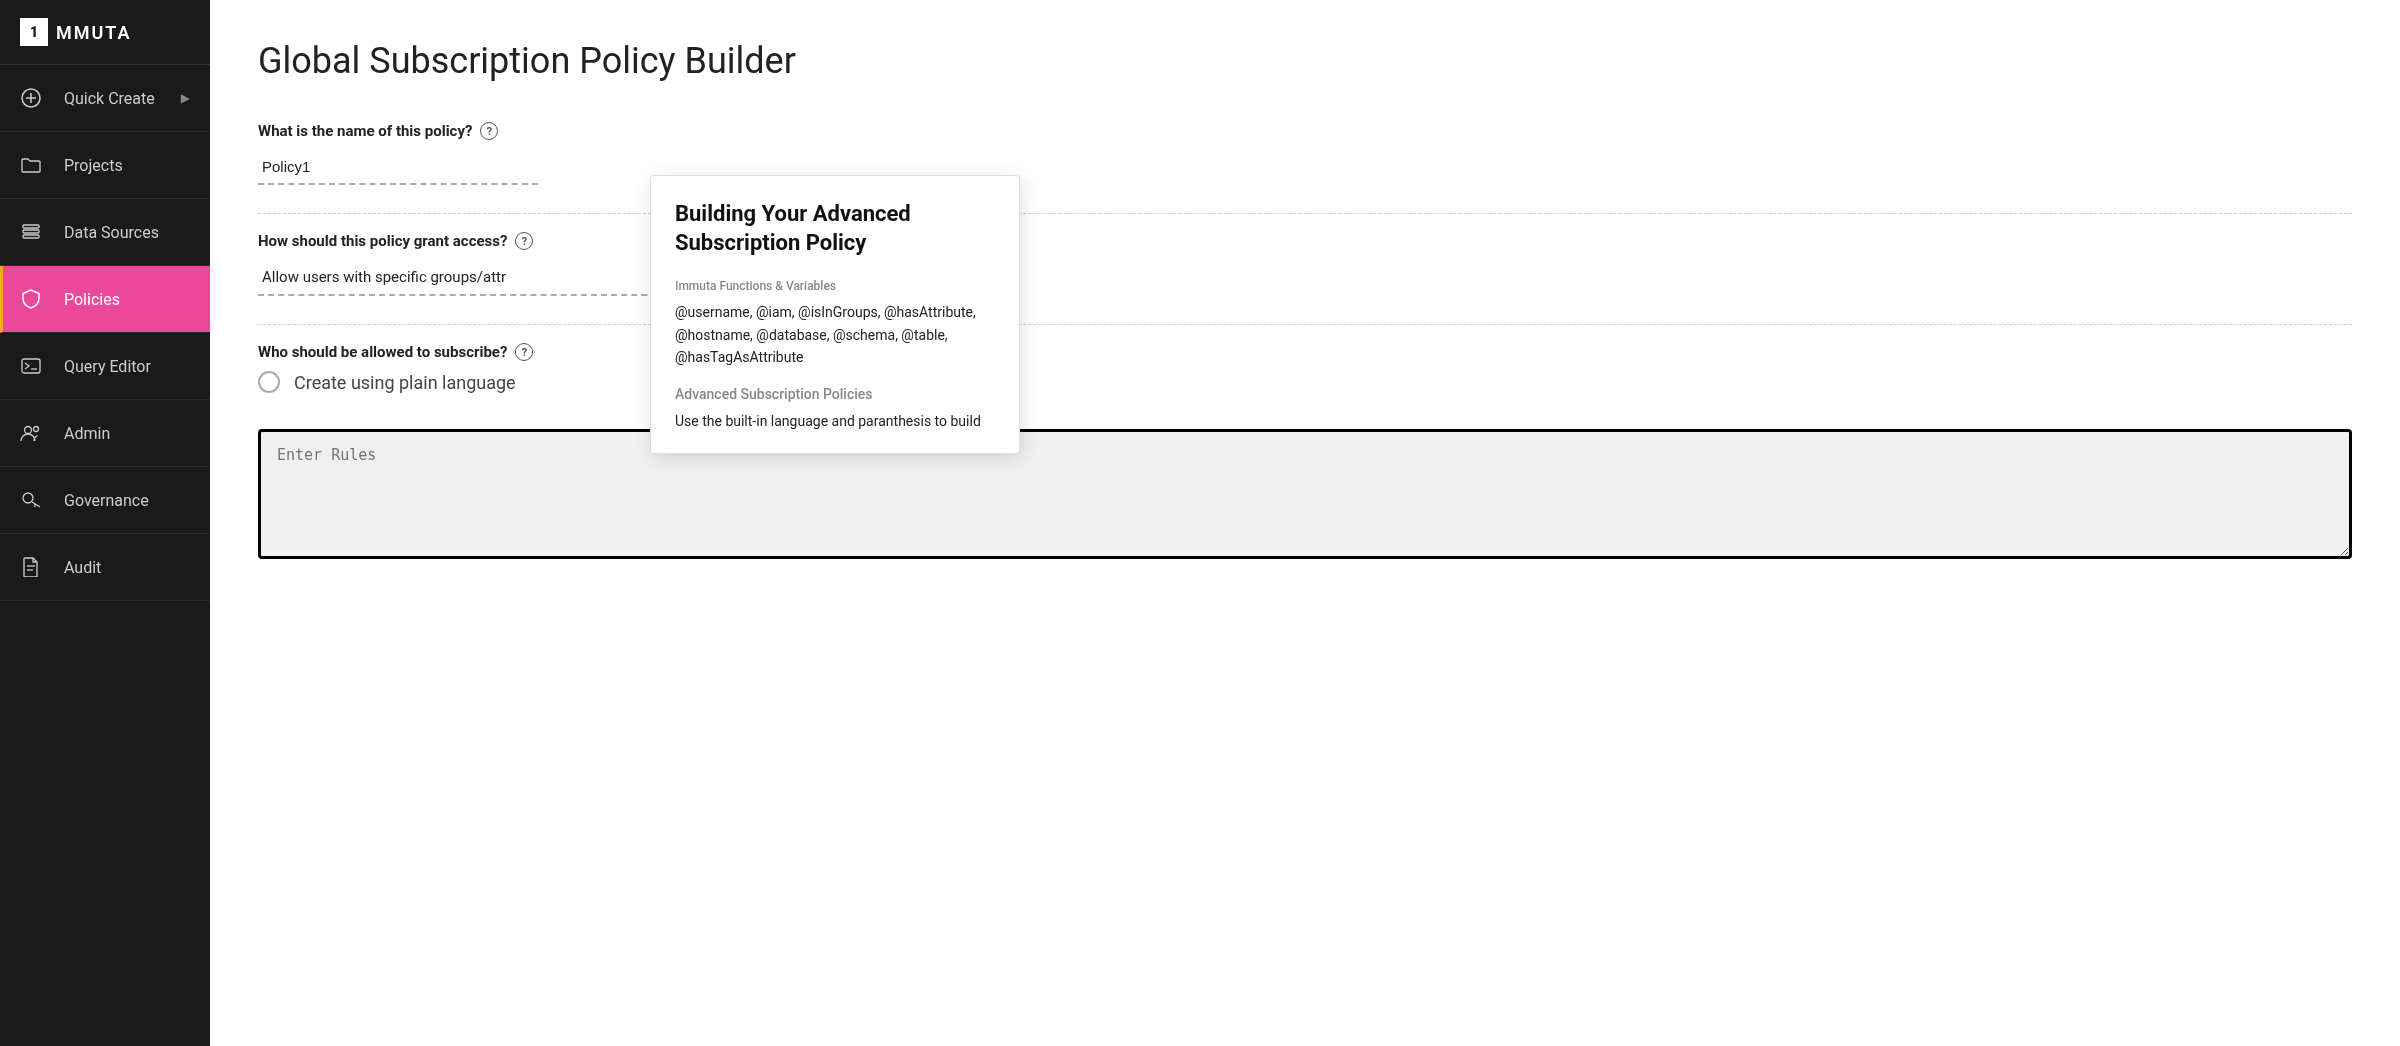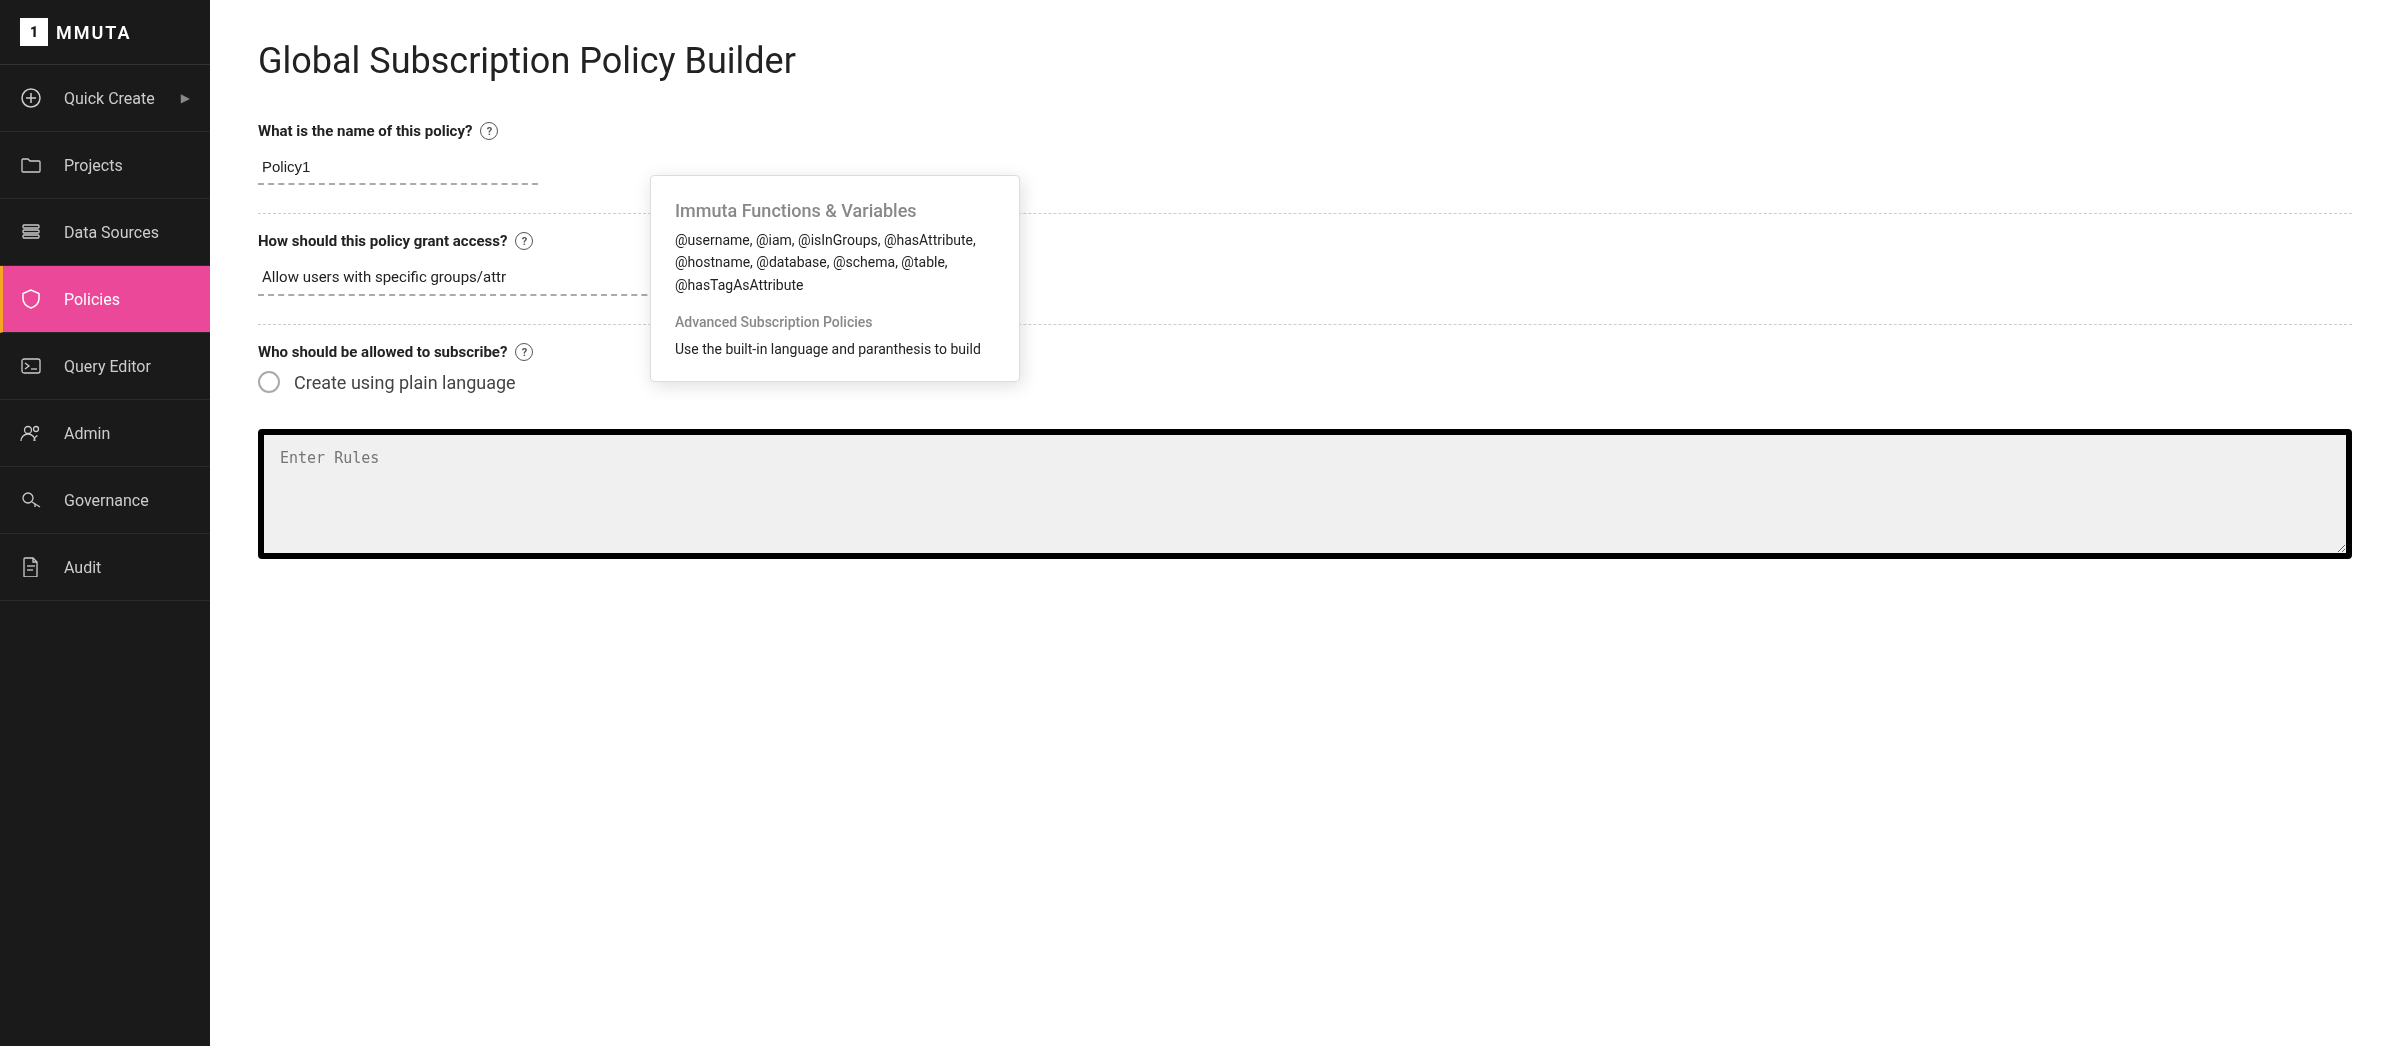--- a/index.html
+++ b/index.html
@@ -141,21 +141,21 @@
       border-radius: 50%;
       border: 2px solid #aaa;
       display: inline-block;
       flex-shrink: 0;
     }
     .radio-label { font-size: 18px; color: #444; }
     .rules-textarea {
       width: 100%;
       min-height: 130px;
       background: #f0f0f0;
-      border: 6px solid #000000;
+      border: 3px solid #000000;
       border-radius: 4px;
       padding: 14px 16px;
       font-size: 15px;
       color: #888;
       resize: vertical;
       outline: none;
       margin-top: 8px;
     }
 
     
@@ -179,21 +179,21 @@
     .tooltip-scroll::-webkit-scrollbar { width: 8px; }
     .tooltip-scroll::-webkit-scrollbar-thumb { background: #ccc; border-radius: 4px; }
     .tooltip-title {
       font-size: 22px;
       font-weight: 700;
       color: #111;
       margin-bottom: 22px;
       line-height: 1.3;
     }
     .tooltip-section-label {
-      font-size: 18px;
+      font-size: 12px;
       color: #888;
       margin-bottom: 8px;
       font-weight: 500;
     }
     .tooltip-body-text {
       font-size: 14px;
       color: #222;
       line-height: 1.6;
       margin-bottom: 18px;
     }
@@ -346,20 +346,21 @@
       <span class="radio-label">Create using plain language</span>
     </div>
   </div>
 
   
   <textarea class="rules-textarea" placeholder="Enter Rules" style=""></textarea>
 
   
   <div class="tooltip-popover">
     <div class="tooltip-scroll">
+      <div class="tooltip-title">Building Your Advanced Subscription Policy</div>
       <div class="tooltip-section-label">Immuta Functions &amp; Variables</div>
       <div class="tooltip-body-text">@username, @iam, @isInGroups, @hasAttribute, @hostname, @database, @schema, @table, @hasTagAsAttribute</div>
       <div class="tooltip-section-label2">Advanced Subscription Policies</div>
       <div class="tooltip-body-text2">Use the built-in language and paranthesis to build</div>
     </div>
   </div>
 
 </main>
 
 </body></html>

